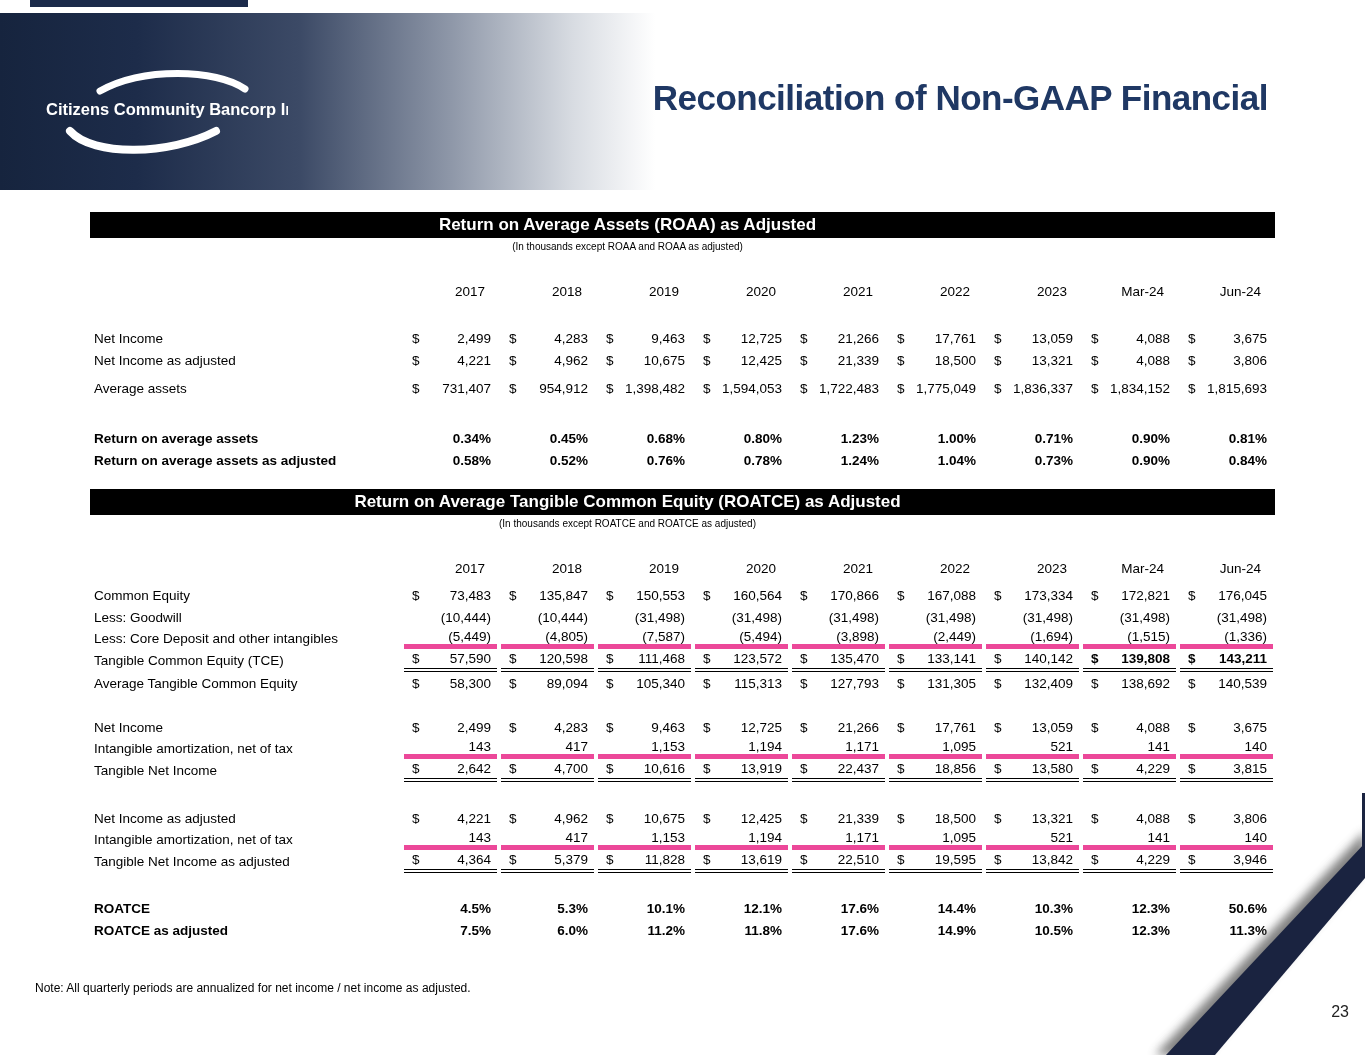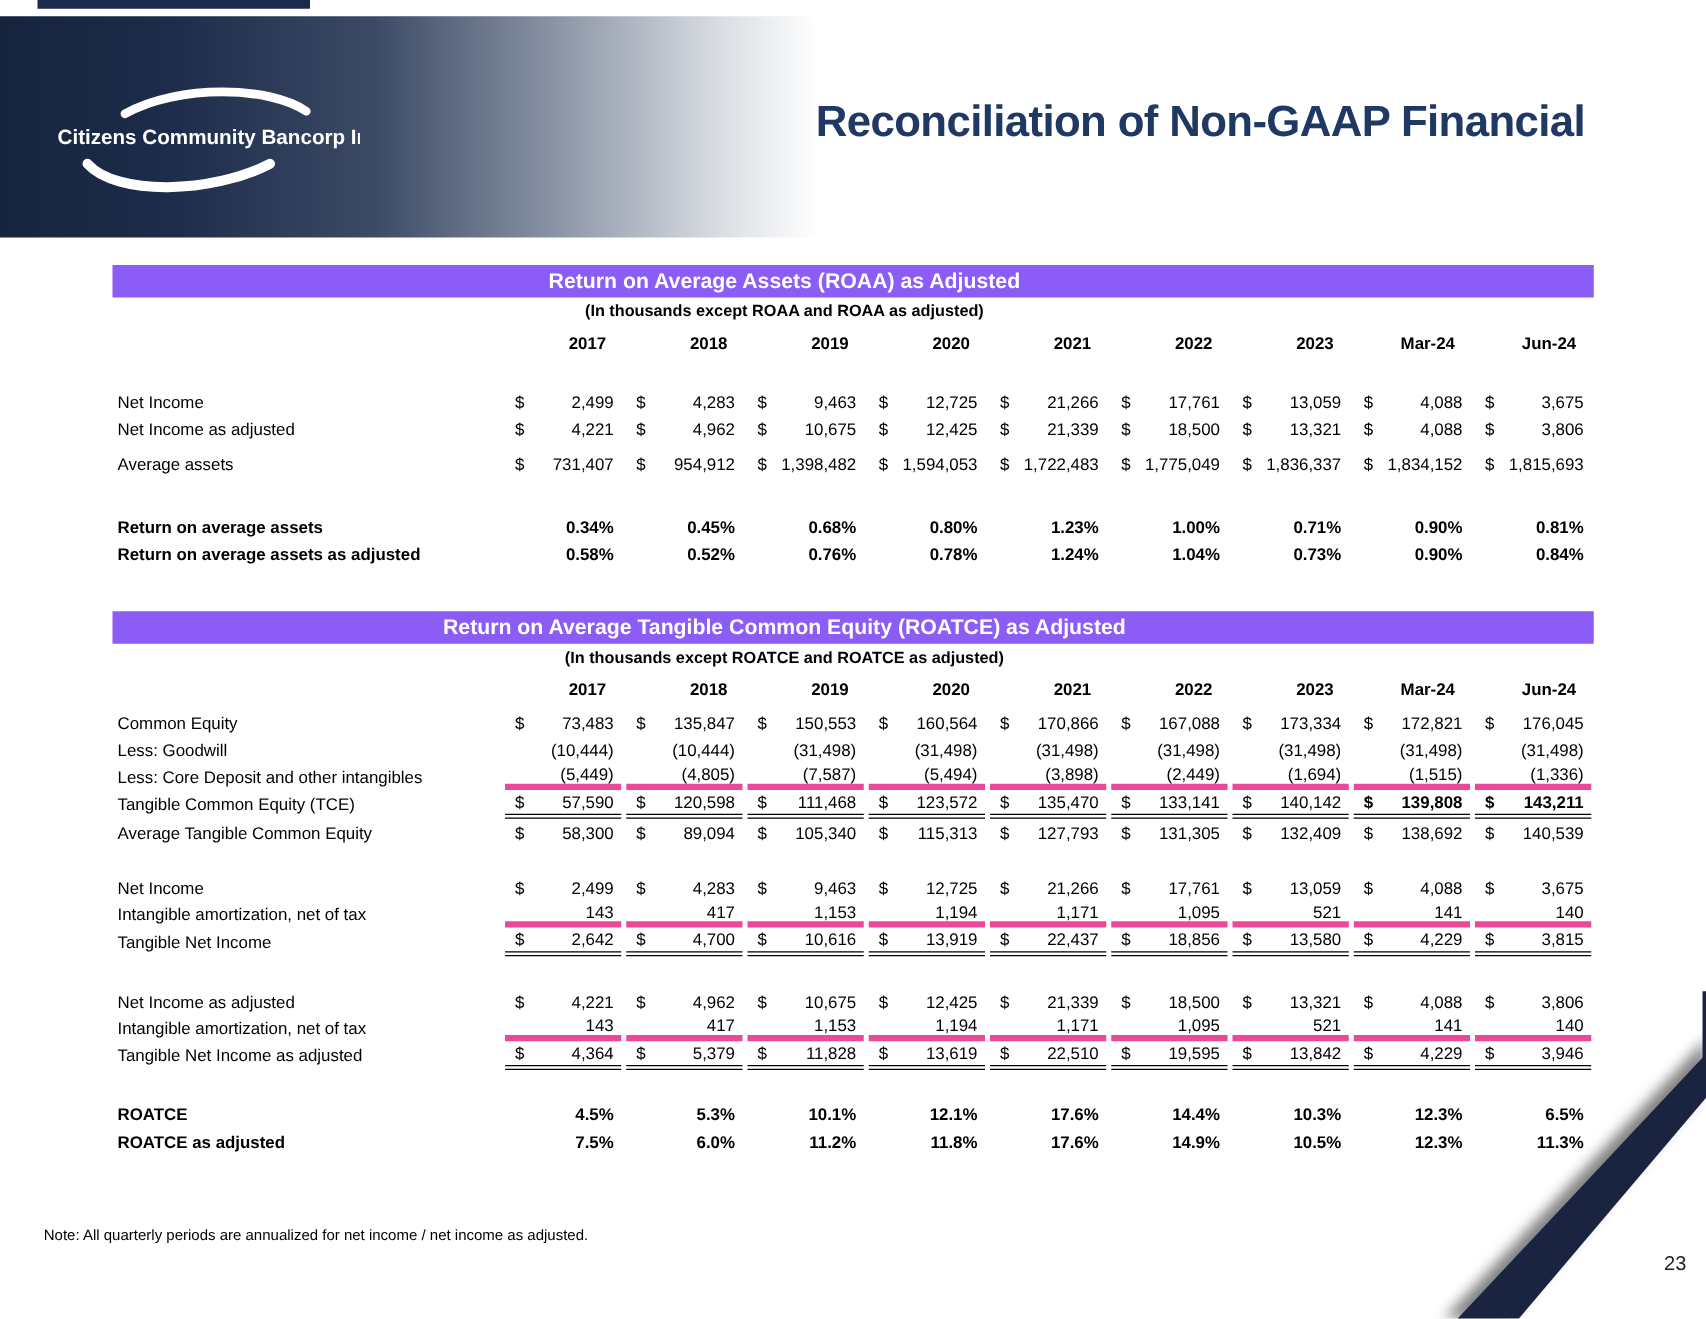--- a/index.html
+++ b/index.html
@@ -14,34 +14,34 @@
     background:linear-gradient(to right,#16243e 0%,#1d2c4a 10%,#3c4a66 22%,#8e97a8 33%,#d8dce2 42%,#ffffff 48%,#ffffff 100%);
   }
   .logo{position:absolute;left:38px;top:52px;}
   .title-wrap{
     position:absolute;right:97px;top:58px;text-align:right;
     color:#1f3864;font-weight:bold;font-size:35px;line-height:1.55;
     letter-spacing:-0.5px;
   }
   .tbl{position:absolute;left:90px;width:1185px;}
   .tbl-bar{
-    height:26px;background:#8b5cf6;color:#ffffff;font-weight:bold;
+    height:26px;background:#000000;color:#ffffff;font-weight:bold;
     font-size:17px;line-height:26px;text-align:center;padding-right:110px;
     box-sizing:border-box;
   }
   .tbl-sub{
-    margin-top:3px;height:18px;text-align:center;font-weight:bold;
-    font-size:13px;padding-right:110px;box-sizing:border-box;
+    margin-top:3px;height:18px;text-align:center;font-weight:normal;
+    font-size:10px;padding-right:110px;box-sizing:border-box;
   }
   .t-body{margin-top:0;}
   .t-row{
     display:grid;grid-template-columns:312px repeat(9,97px);
     align-items:center;
   }
-  .t-row.years{margin-top:5px;height:20px;font-weight:bold;}
+  .t-row.years{margin-top:22px;height:20px;font-weight:normal;}
   .t-row .ylab{font-size:13.5px;text-align:right;padding-right:14px;}
   .t-label{font-size:13.5px;padding-left:4px;white-space:nowrap;}
   .cell{
     display:flex;justify-content:space-between;align-items:center;
     font-size:13.5px;height:100%;box-sizing:border-box;
     padding:0 6px 0 8px;margin:0 2px;
   }
   .cell .val{margin-left:auto;white-space:nowrap;}
   .cell .cur{white-space:nowrap;}
   .r-normal{height:22px;}
@@ -702,21 +702,21 @@
         <div class="cell">
           <span class="val">14.4%</span>
         </div>
         <div class="cell">
           <span class="val">10.3%</span>
         </div>
         <div class="cell">
           <span class="val">12.3%</span>
         </div>
         <div class="cell">
-          <span class="val">6.5%</span>
+          <span class="val">50.6%</span>
         </div>
       </div>
       <div class="t-row r-normal r-bold">
         <div class="t-label">ROATCE as adjusted</div>
         <div class="cell">
           <span class="val">7.5%</span>
         </div>
         <div class="cell">
           <span class="val">6.0%</span>
         </div>

